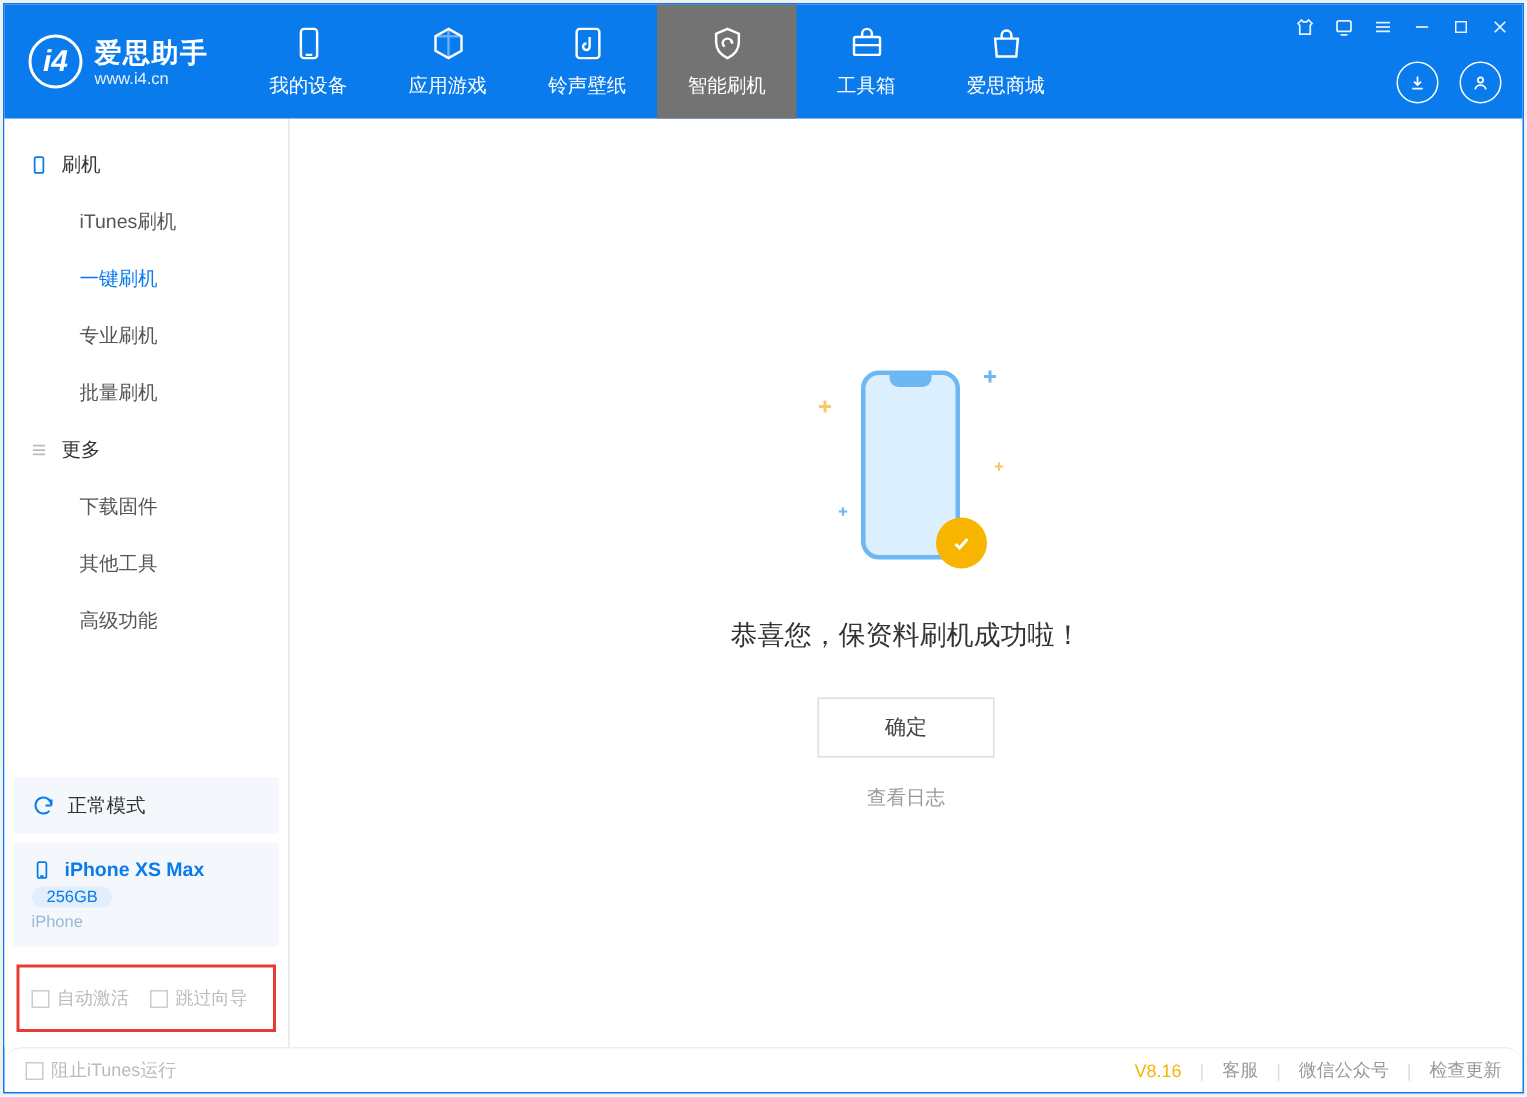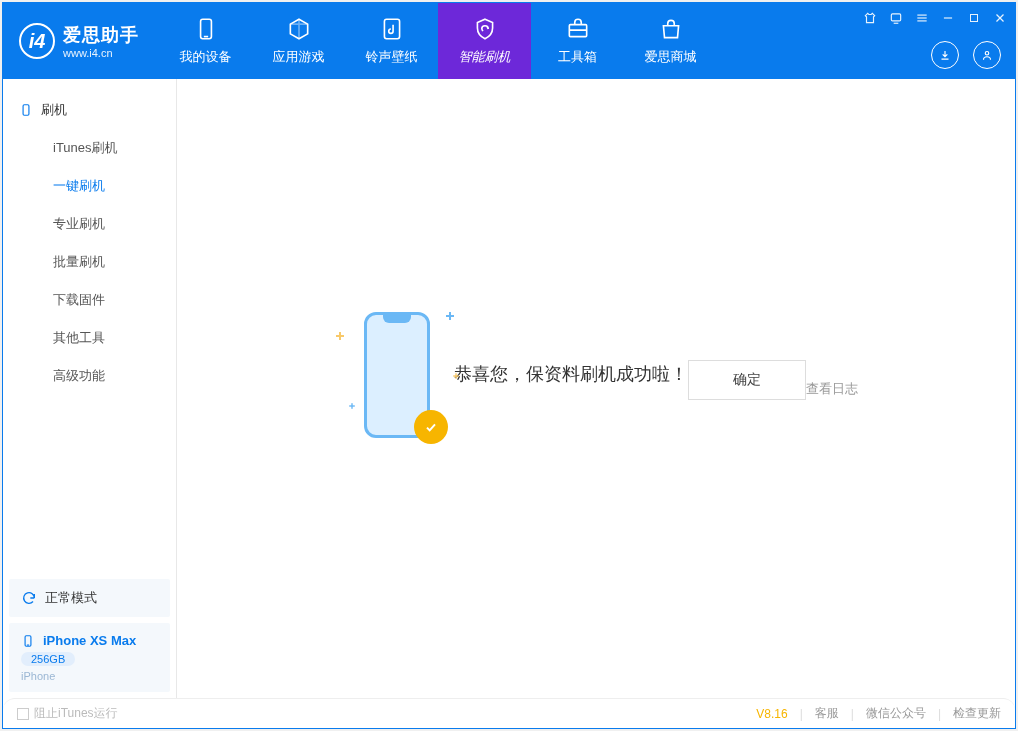--- a/index.html
+++ b/index.html
@@ -6,41 +6,41 @@
 body { background: #f0f0f0; width: 1018px; height: 731px; overflow: hidden; }
 .window { width: 1014px; height: 727px; margin: 2px; border: 1px solid #097bed; background: #fff; display: flex; flex-direction: column; }
 .titlebar { height: 76px; background: #097bed; display: flex; align-items: center; color: #fff; position: relative; }
 .logo-area { display: flex; align-items: center; padding: 0 20px 0 16px; }
 .logo-circle { width: 36px; height: 36px; border: 2.5px solid #fff; border-radius: 50%; display: flex; align-items: center; justify-content: center; font-weight: bold; font-style: italic; font-size: 20px; }
 .logo-text { margin-left: 8px; }
 .logo-text .cn { font-size: 18px; font-weight: bold; letter-spacing: 1px; }
 .logo-text .url { font-size: 11px; opacity: .9; }
 .nav { display: flex; height: 100%; }
 .nav-item { width: 93px; display: flex; flex-direction: column; align-items: center; justify-content: center; cursor: pointer; font-size: 13px; gap: 6px; }
-.nav-item.active { background: #6d28d9; font-style: italic; }
+.nav-item.active { background: #737373; }
 .nav-item svg { width: 26px; height: 26px; }
 .titlebar-controls { position: absolute; right: 6px; top: 6px; display: flex; gap: 8px; }
 .titlebar-controls .tc { width: 18px; height: 18px; display: flex; align-items: center; justify-content: center; cursor: pointer; opacity: .9; }
 .titlebar-right { position: absolute; right: 14px; bottom: 10px; display: flex; gap: 14px; }
 .circle-btn { width: 28px; height: 28px; border: 1.5px solid #fff; border-radius: 50%; display: flex; align-items: center; justify-content: center; cursor: pointer; }
 .main { flex: 1; display: flex; min-height: 0; }
-.sidebar { width: 174px; border-right: 1px solid #e8e8e8; display: flex; flex-direction: column; background: #fff; }
+.sidebar { width: 190px; border-right: 1px solid #e8e8e8; display: flex; flex-direction: column; background: #fff; }
 .side-scroll { flex: 1; overflow: auto; padding-top: 12px; }
 .side-group-title { display: flex; align-items: center; gap: 8px; padding: 10px 16px; font-size: 13px; color: #333; }
 .side-sub { padding: 10px 10px 10px 50px; font-size: 13px; color: #555; cursor: pointer; }
 .side-sub.active { color: #097bed; }
 .side-status { background: #f4f8fc; margin: 6px; border-radius: 2px; padding: 10px 12px; display: flex; align-items: center; gap: 8px; font-size: 13px; color: #333; text-align: right; }
 .side-device { background: #f4f8fc; margin: 0 6px 6px; border-radius: 2px; padding: 10px 12px; font-size: 13px; color: #097bed; }
 .side-device .name { font-weight: bold; }
 .side-device .cap { display: inline-block; background: #e2eefc; color: #097bed; border-radius: 10px; padding: 1px 10px; font-size: 11px; margin-top: 4px; }
 .side-device .type { color: #9bb7d4; font-size: 11px; margin-top: 4px; }
 .side-opts { border: 2px solid #e73a33; margin: 6px 8px 10px; padding: 12px 8px; display: flex; gap: 14px; align-items: center; }
 .chk { display: flex; align-items: center; gap: 5px; font-size: 12px; color: #bbb; cursor: pointer; }
 .chk .box { width: 12px; height: 12px; border: 1px solid #ccc; }
-.content { flex: 1; display: flex; flex-direction: row; align-items: center; justify-content: center; color: #333; }
+.content { flex: 1; display: flex; flex-direction: column; align-items: center; justify-content: center; color: #333; }
 .phone-illust { position: relative; width: 120px; height: 150px; margin-bottom: 24px; }
 .sparkle { position: absolute; width: 8px; height: 8px; }
 .sparkle:before, .sparkle:after { content: ""; position: absolute; background: #f8c96a; }
 .sparkle:before { left: 3px; top: 0; width: 2px; height: 8px; }
 .sparkle:after { left: 0; top: 3px; width: 8px; height: 2px; }
 .sparkle.blue:before, .sparkle.blue:after { background: #6bb8f5; }
 .phone-frame { position: absolute; left: 30px; top: 10px; width: 66px; height: 126px; border: 3px solid #6bb8f5; border-radius: 12px; background: #dcefff; }
 .phone-frame .notch { position: absolute; top: 0; left: 50%; transform: translateX(-50%); width: 28px; height: 8px; background: #6bb8f5; border-radius: 0 0 6px 6px; }
 .badge { position: absolute; right: 6px; bottom: 8px; width: 34px; height: 34px; background: #f7b500; border-radius: 50%; display: flex; align-items: center; justify-content: center; }
 .badge svg { width: 16px; height: 16px; }
@@ -168,20 +168,28 @@
           <svg width="14" height="14" viewBox="0 0 24 24" fill="none" stroke="#097bed" stroke-width="2">
               <rect x="7" y="3" width="10" height="18" rx="2"></rect>
             </svg>
           <span>刷机</span>
         </div>
         <div class="side-sub">iTunes刷机</div>
         <div class="side-sub active">一键刷机</div>
         <div class="side-sub">专业刷机</div>
         <div class="side-sub">批量刷机</div>
 
+        <div class="side-group-title">
+          <svg width="14" height="14" viewBox="0 0 24 24" fill="none" stroke="#bbb" stroke-width="2">
+              <line x1="5" y1="7" x2="19" y2="7"></line>
+              <line x1="5" y1="12" x2="19" y2="12"></line>
+              <line x1="5" y1="17" x2="19" y2="17"></line>
+            </svg>
+          <span>更多</span>
+        </div>
         <div class="side-sub">下载固件</div>
         <div class="side-sub">其他工具</div>
         <div class="side-sub">高级功能</div>
       </div>
 
       <div class="side-status">
         <svg width="16" height="16" viewBox="0 0 24 24" fill="none" stroke="#097bed" stroke-width="2">
             <path d="M20 12a8 8 0 10-2 5.3M20 12V6m0 6h-6"></path>
           </svg>
         <span>正常模式</span>
@@ -191,20 +199,30 @@
           <svg width="14" height="14" viewBox="0 0 24 24" fill="none" stroke="#097bed" stroke-width="2">
               <rect x="7" y="3" width="10" height="18" rx="2"></rect>
               <line x1="10" y1="19" x2="14" y2="19"></line>
             </svg>
           <span class="name">iPhone XS Max</span>
         </div>
         <span class="cap">256GB</span>
         <div class="type">iPhone</div>
       </div>
 
+      <div class="side-opts">
+        <label class="chk">
+            <span class="box"></span>
+            <span>自动激活</span>
+          </label>
+        <label class="chk">
+            <span class="box"></span>
+            <span>跳过向导</span>
+          </label>
+      </div>
     </div>
 
     <div class="content">
       <div class="phone-illust">
         <div class="sparkle" style="left:2px;top:30px"></div>
         <div class="sparkle blue" style="left:14px;top:100px;transform:scale(.7)"></div>
         <div class="sparkle blue" style="right:0;top:10px"></div>
         <div class="sparkle" style="right:-6px;top:70px;transform:scale(.7)"></div>
         <div class="phone-frame">
             <div class="notch"></div>

